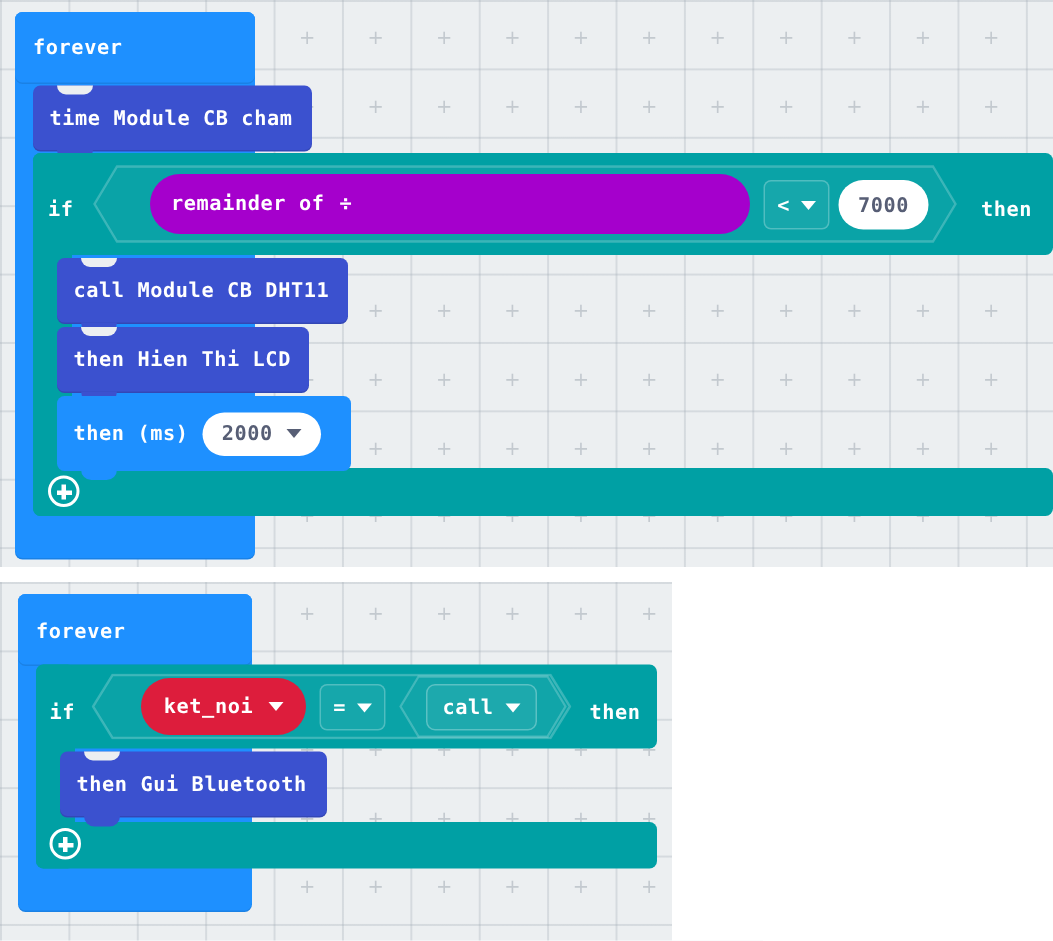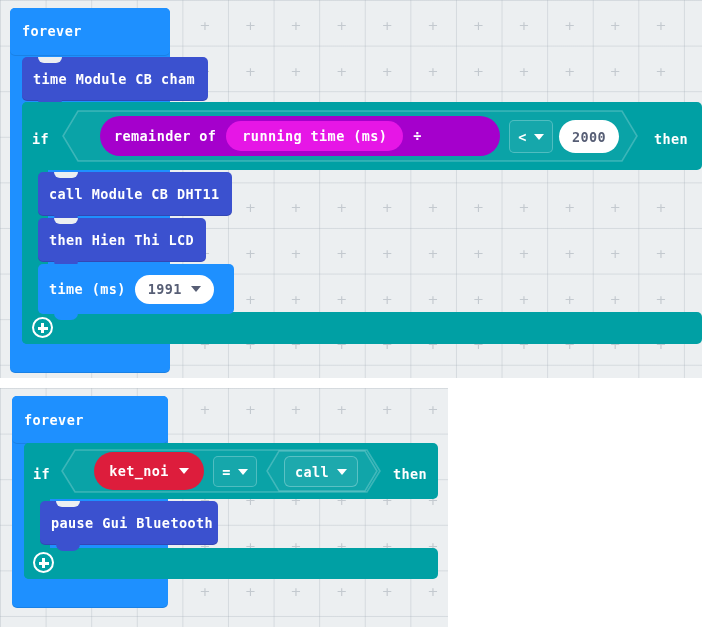--- a/index.html
+++ b/index.html
@@ -277,59 +277,56 @@
 </div>
 
 <svg class="hexoutline" style="left:62px;top:110px;" width="576" height="52" viewBox="0 0 576 52">
   <path d="M16 1 L560 1 L575 26 L560 51 L16 51 L1 26 Z" fill="rgba(255,255,255,0.04)" stroke="rgba(255,255,255,0.22)" stroke-width="1.6"></path>
 </svg>
 
 <div class="blk oval oval-purple" style="left:100px;top:116px;width:400px;height:40px;">
   <div class="center" style="width:100%;height:100%;padding-left:14px;gap:10px;">
     <span class="lbl">remainder of</span>
 
-    <span class="oval oval-magenta" style="position:relative;height:30px;padding:0 16px;">
-      <span class="lbl">running time (ms)</span>
-    </span>
 
     <span class="lbl">÷</span>
 
   </div>
 </div>
 
 <div class="opdrop" style="left:509px;top:120px;width:44px;height:33px;">
   <span class="lbl">&lt;</span>
   <span class="caret"></span>
 </div>
 
 <div class="oval oval-white" style="left:559px;top:120px;width:60px;height:33px;">
-  <span class="lbl">2000</span>
+  <span class="lbl">7000</span>
 </div>
 
 <div class="blk" style="left:654px;top:129px;">
   <span class="lbl">then</span>
 </div>
 
 <div class="blk callblk" style="left:38px;top:172px;width:194px;height:44px;text-align:right;">
   <div class="center" style="height:100%;padding-left:11px;">
     <span class="lbl">call Module CB DHT11</span>
   </div>
 </div>
 
 <div class="blk callblk" style="left:38px;top:218px;width:168px;height:44px;">
   <div class="center" style="height:100%;padding-left:11px;">
     <span class="lbl">then Hien Thi LCD</span>
   </div>
 </div>
 
 <div class="blk pauseblk" style="left:38px;top:264px;width:196px;height:50px;">
   <div class="center" style="height:100%;padding-left:11px;gap:9px;">
-    <span class="lbl">time (ms)</span>
+    <span class="lbl">then (ms)</span>
     <span class="oval oval-white" style="position:relative;height:29px;padding:0 13px;gap:9px;">
-      <span class="lbl">1991</span>
+      <span class="lbl">2000</span>
       <span class="caret caret-dark"></span>
     </span>
   </div>
 </div>
 
 <div class="plusbtn" style="left:32px;top:317px;">
   <i></i>
   <b></b>
 </div>
 
@@ -423,20 +420,20 @@
   <span class="lbl">call</span>
   <span class="caret"></span>
 </div>
 
 <div class="blk" style="left:393px;top:464px;">
   <span class="lbl">then</span>
 </div>
 
 <div class="blk callblk" style="left:40px;top:501px;width:178px;height:44px;">
   <div class="center" style="height:100%;padding-left:11px;">
-    <span class="lbl">pause Gui Bluetooth</span>
+    <span class="lbl">then Gui Bluetooth</span>
   </div>
 </div>
 
 <div class="plusbtn" style="left:33px;top:552px;">
   <i></i>
   <b></b>
 </div>
 
 </body></html>

